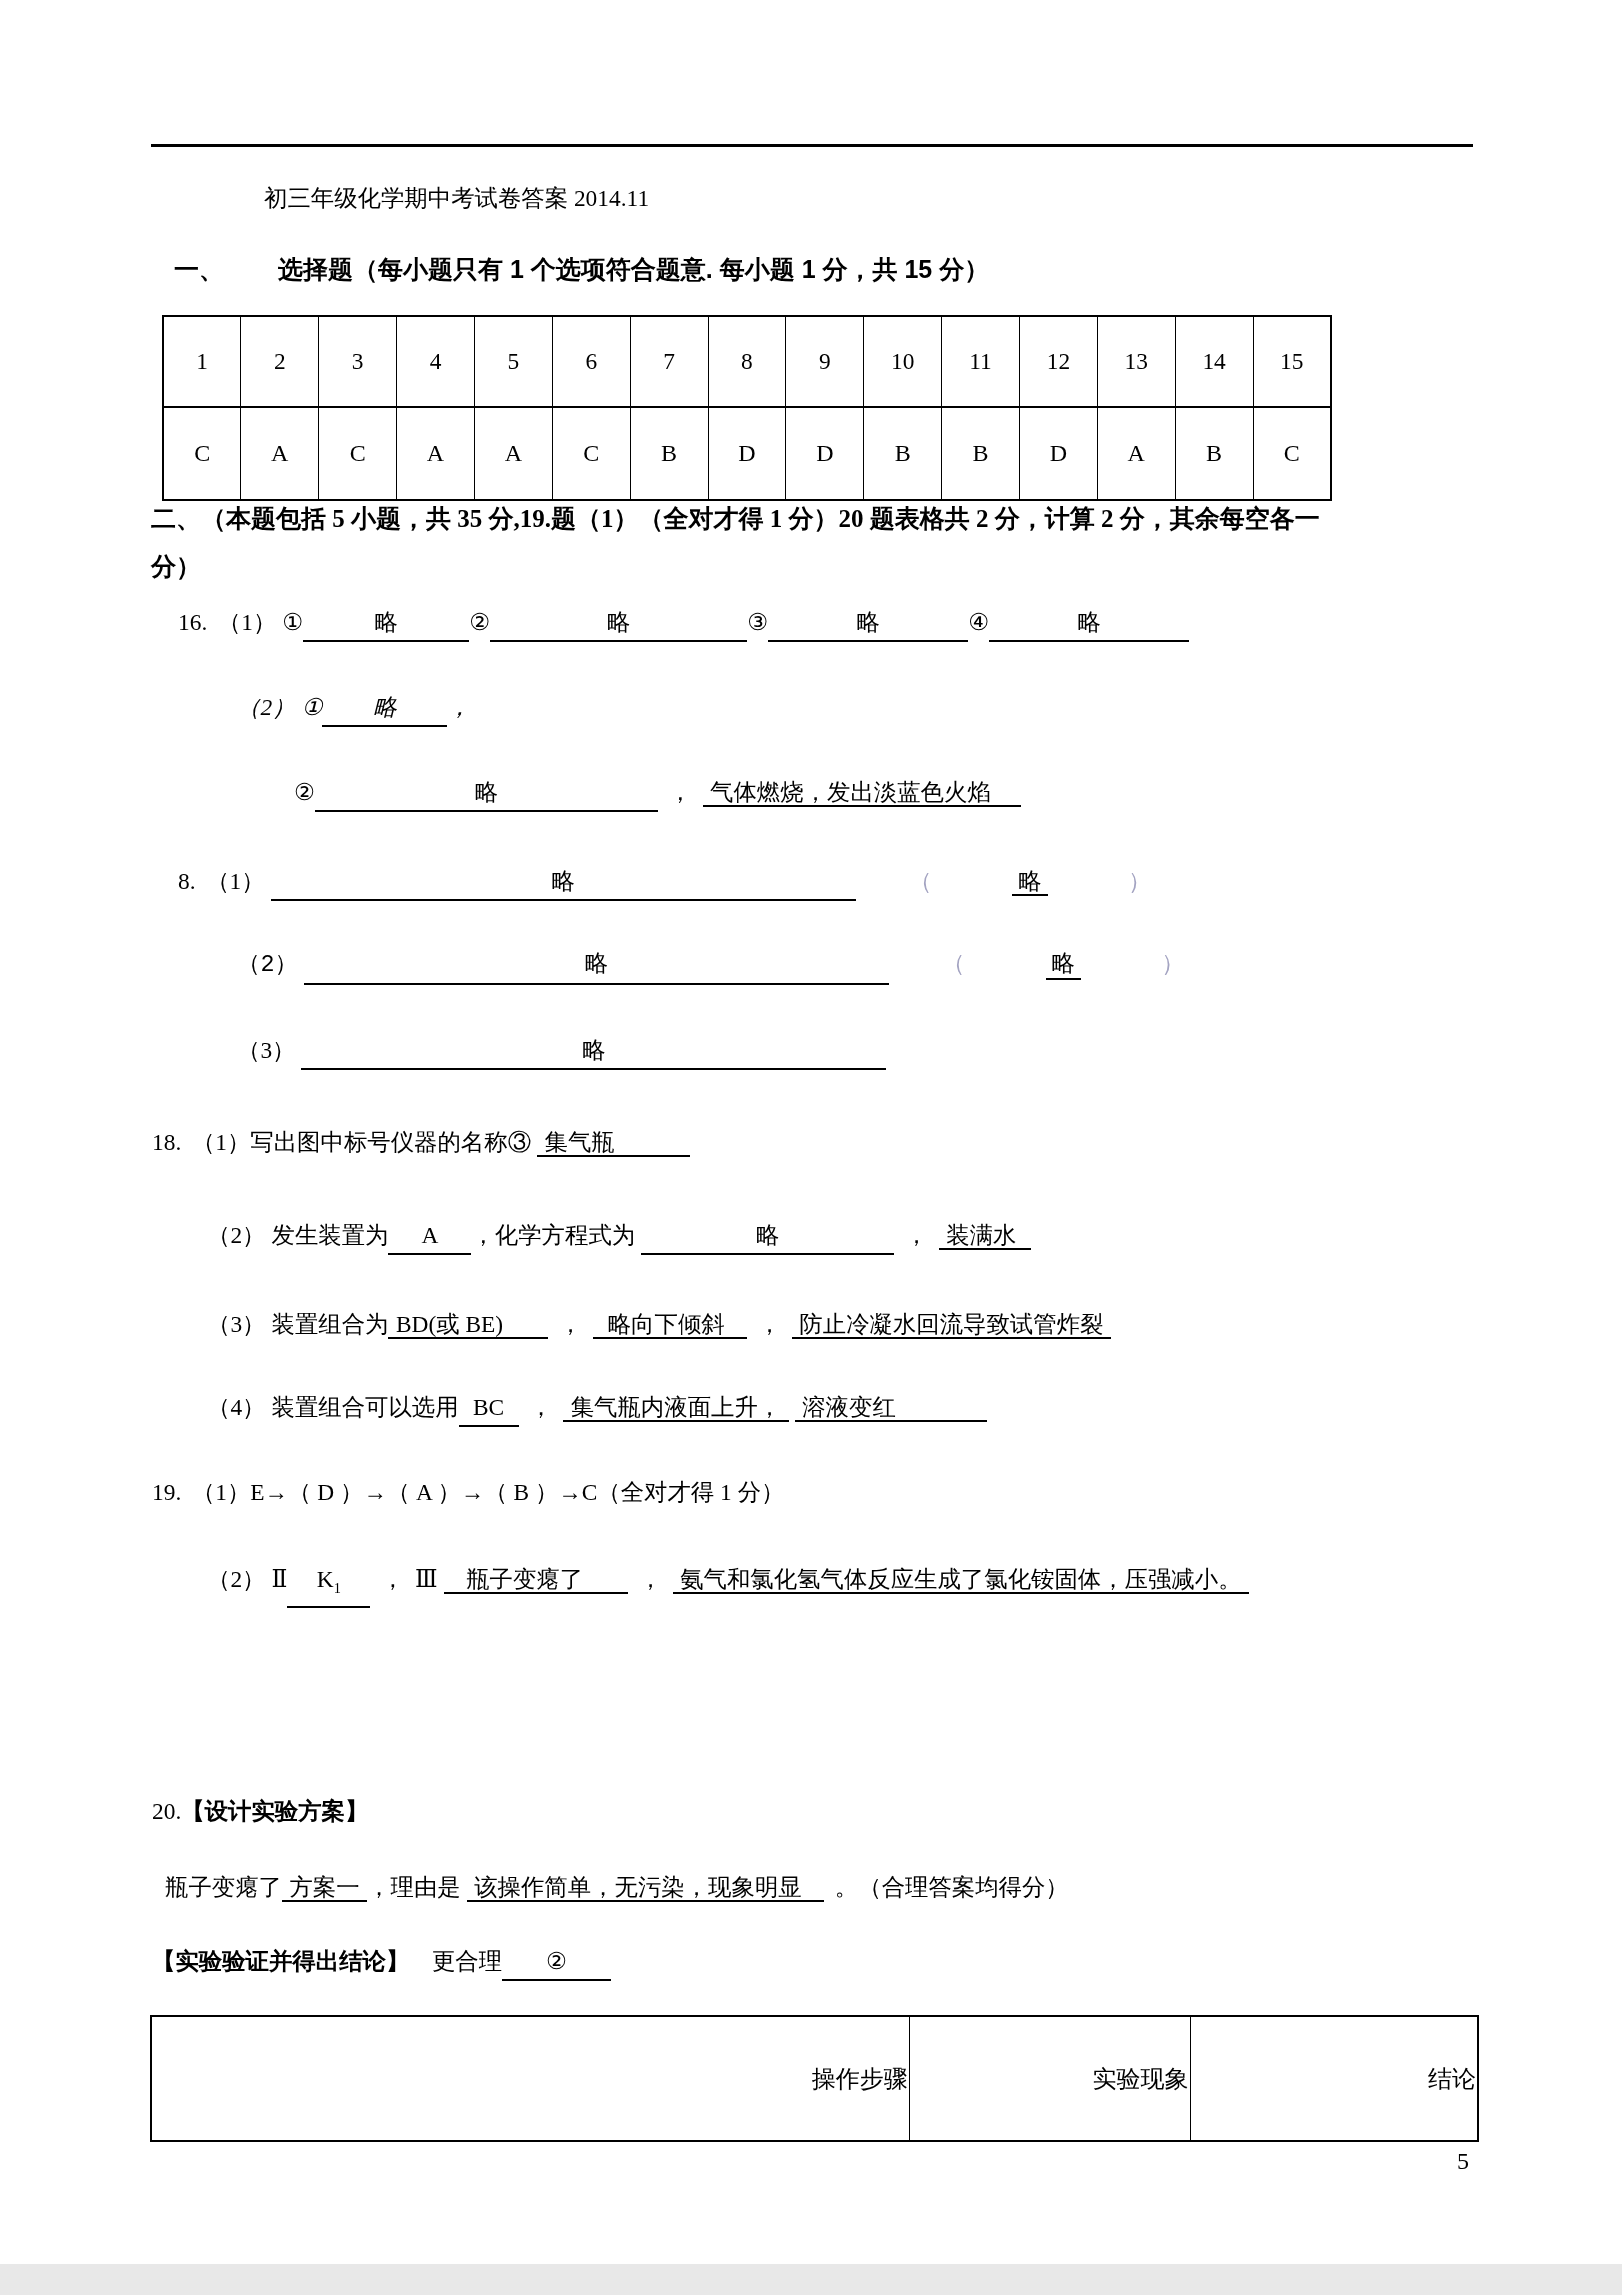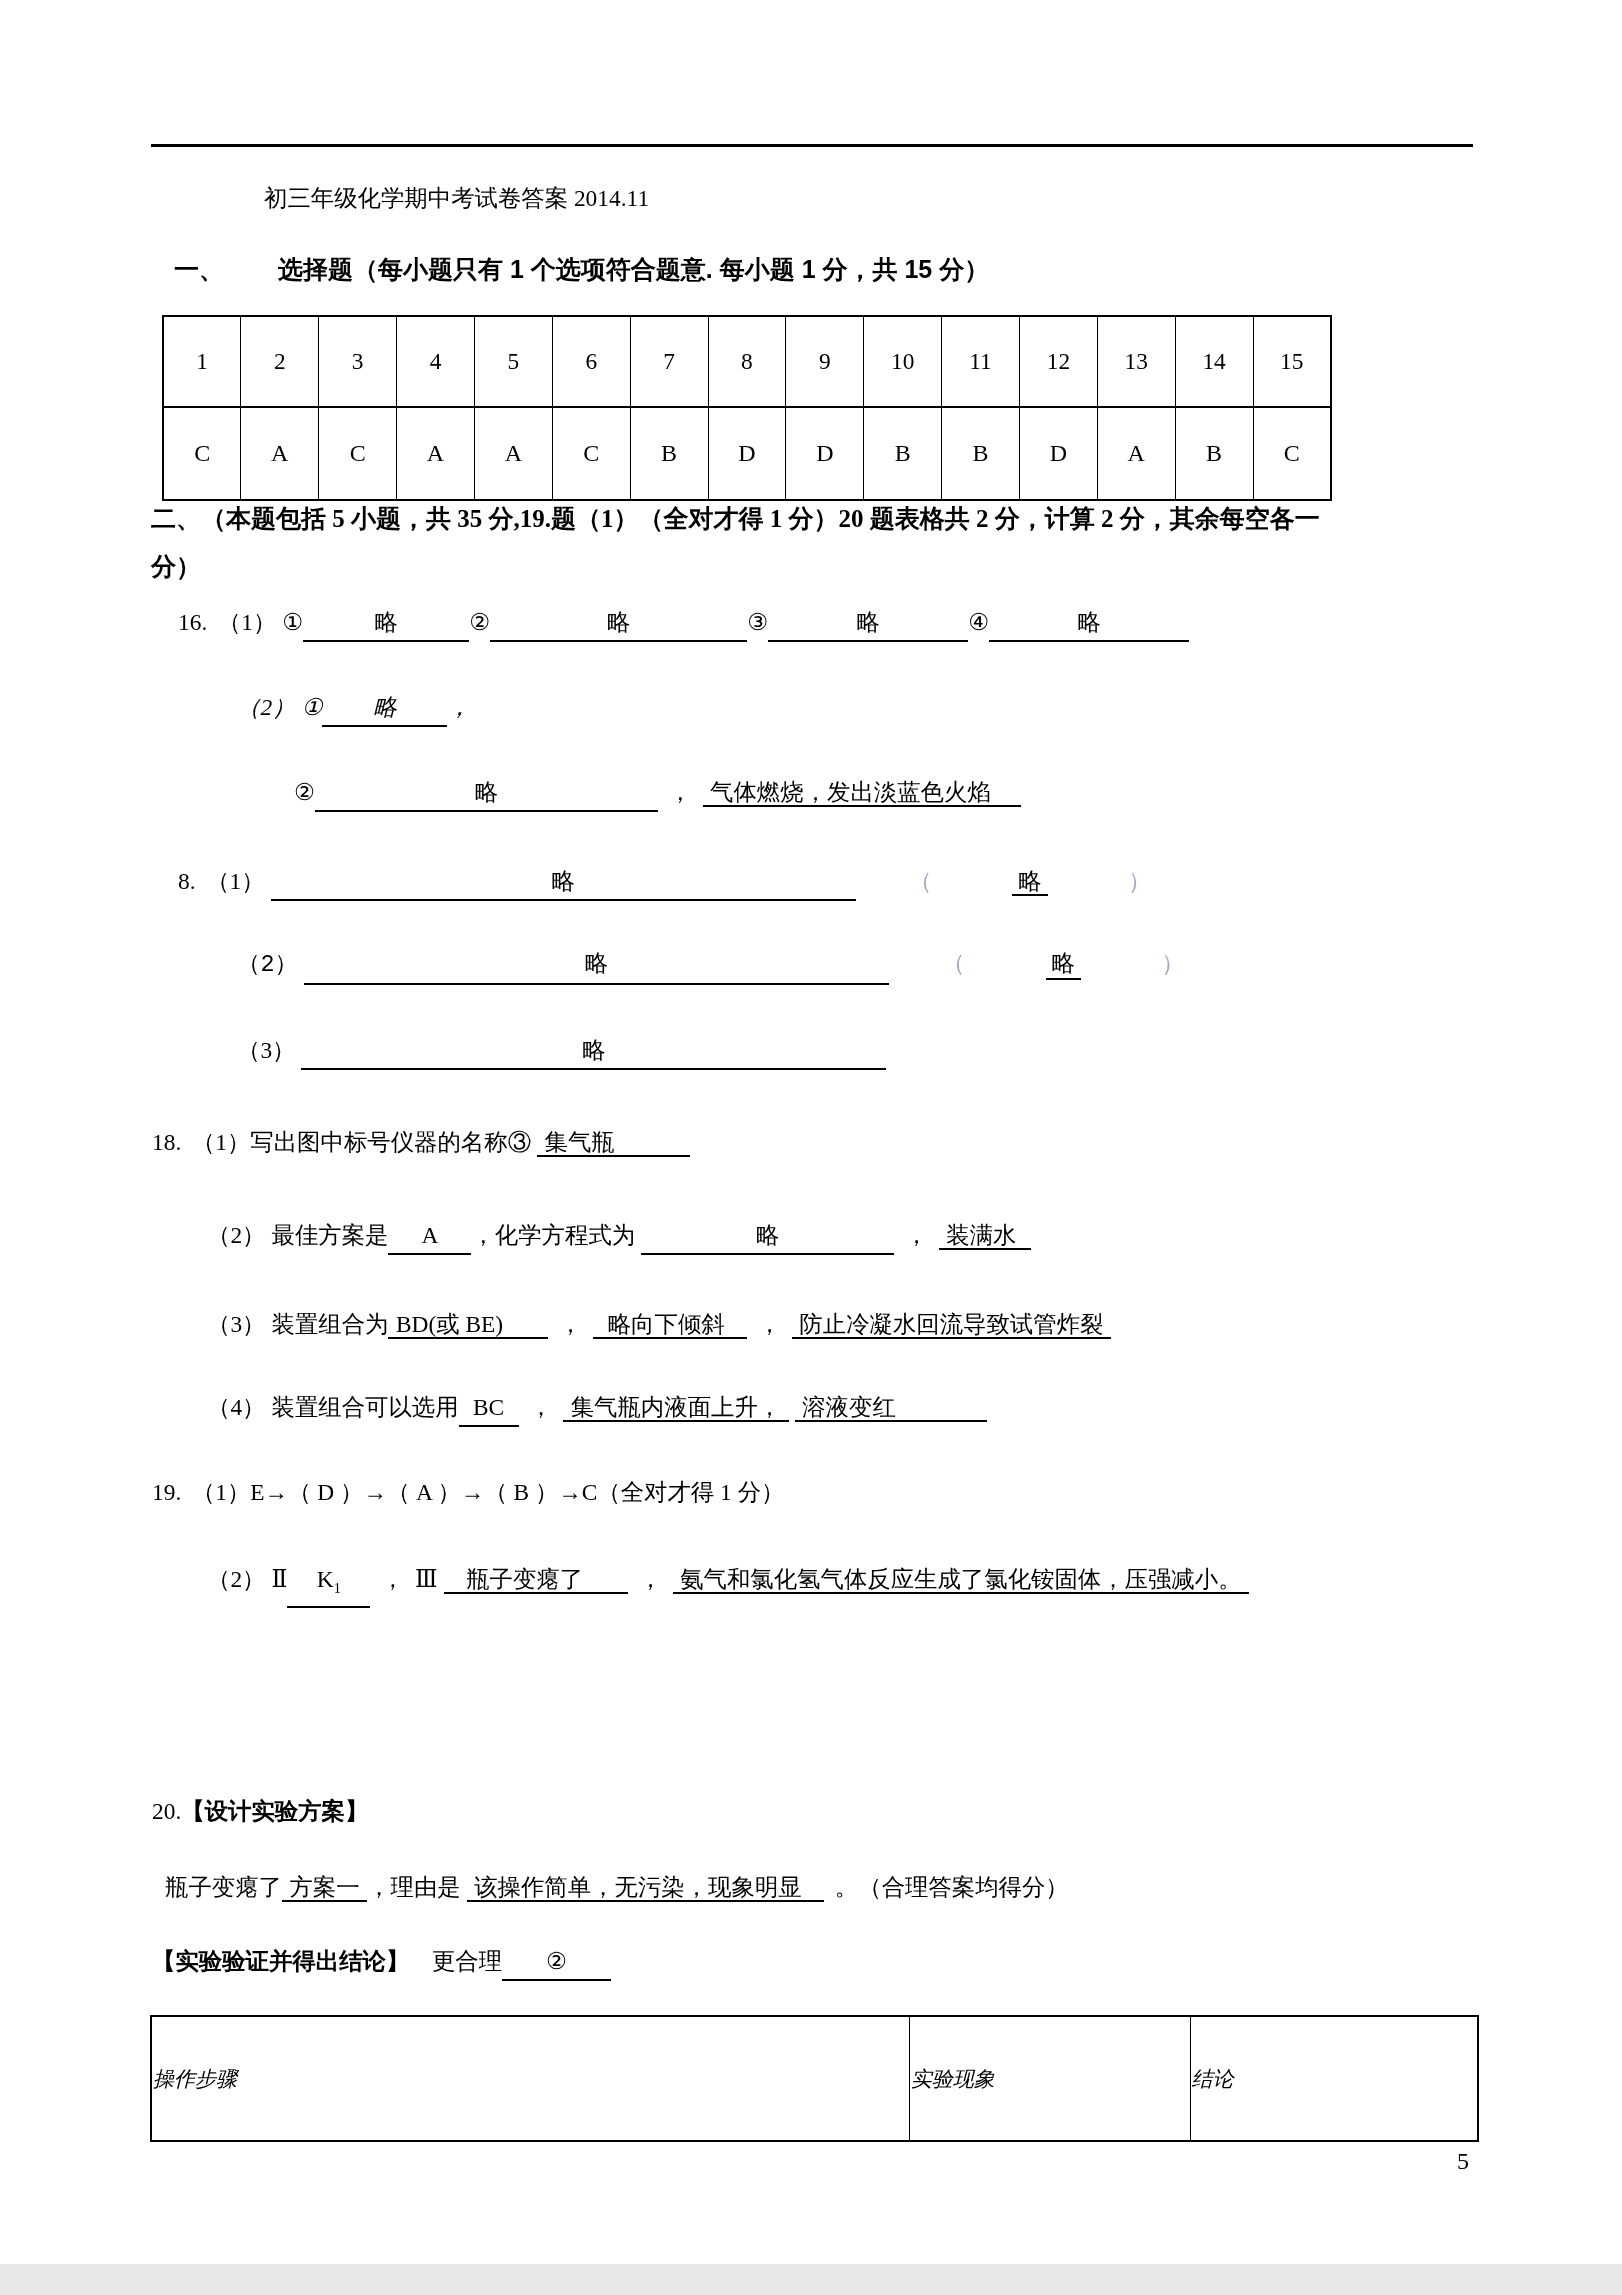--- a/index.html
+++ b/index.html
@@ -66,21 +66,21 @@
   sub{font-size:14.3px;}
 
   
   .t2{
     position:absolute;left:150px;top:2015px;width:1329px;
     border-collapse:collapse;table-layout:fixed;
     border:2.3px solid #000;
   }
   .t2 td{
     border:1.5px solid #000;border-top:2.3px solid #000;border-bottom:2.3px solid #000;
-    height:121px;text-align:left;vertical-align:middle;font-size:21px;font-style:italic;
+    height:121px;text-align:right;vertical-align:middle;font-size:24px;
   }
   .pagenum{position:absolute;left:1457px;top:2148px;font-size:24px;}
 </style>
 </head>
 <body>
 
 <div class="page">
 
   <div class="rule-top"></div>
 
@@ -139,21 +139,21 @@
   <div class="line" style="left:294px;top:775px;"><span>②</span><span class="blank w455">略</span><span class="sp">，</span><span class="u pr40">气体燃烧，发出淡蓝色火焰</span></div>
 
   <div class="line" style="left:178px;top:864px;"><span>8.</span><span class="ml14">（1）</span><span class="blank w775 ml8">略</span><span class="ml70 paren">（</span><span class="pbox"><span class="u-ans">略</span></span><span class="paren">）</span></div>
 
   <div class="line" style="left:237px;top:948px;font-family:Liberation Mono, monospace;"><span>（2）</span><span class="blank w775 ml8">略</span><span class="ml70 paren">（</span><span class="pbox"><span class="u-ans">略</span></span><span class="paren">）</span></div>
 
   <div class="line" style="left:237px;top:1033px;"><span>（3）</span><span class="blank w775 ml8">略</span></div>
 
   <div class="line" style="left:152px;top:1125px;"><span>18.</span><span class="ml14">（1）</span><span>写出图中标号仪器的名称③</span><span class="u pr100 ml8">集气瓶</span></div>
 
-  <div class="line" style="left:207px;top:1218px;"><span>（2）</span><span class="ml8">最佳方案是</span><span class="blank w110">A</span><span>，化学方程式为</span><span class="blank w335 ml8">略</span><span class="sp">，</span><span class="u pr20">装满水</span></div>
+  <div class="line" style="left:207px;top:1218px;"><span>（2）</span><span class="ml8">发生装置为</span><span class="blank w110">A</span><span>，化学方程式为</span><span class="blank w335 ml8">略</span><span class="sp">，</span><span class="u pr20">装满水</span></div>
 
   <div class="line" style="left:207px;top:1307px;"><span>（3）</span><span class="ml8">装置组合为</span><span class="u pr60">BD(或 BE)</span><span class="sp">，</span><span class="u pl20 pr30">略向下倾斜</span><span class="sp">，</span><span class="u">防止冷凝水回流导致试管炸裂</span></div>
 
   <div class="line" style="left:207px;top:1390px;"><span>（4）</span><span class="ml8">装置组合可以选用</span><span class="blank w80">BC</span><span class="sp">，</span><span class="u">集气瓶内液面上升，</span><span class="u pr120 ml8">溶液变红</span></div>
 
   <div class="line" style="left:152px;top:1475px;"><span>19.</span><span class="ml14">（1）</span><span>E→（ D ）→（ A ）→（ B ）→C（全对才得 1 分）</span></div>
 
   <div class="line" style="left:207px;top:1562px;"><span>（2）</span><span class="ml8">Ⅱ</span><span class="blank w110"><span>K</span><sub>1</sub></span><span class="sp">，</span><span>Ⅲ</span><span class="u pl30 pr60 ml8">瓶子变瘪了</span><span class="sp">，</span><span class="u">氨气和氯化氢气体反应生成了氯化铵固体，压强减小。</span></div>
 
   <div class="line" style="left:152px;top:1794px;"><span>20.</span><span class="b">【设计实验方案】</span></div>

